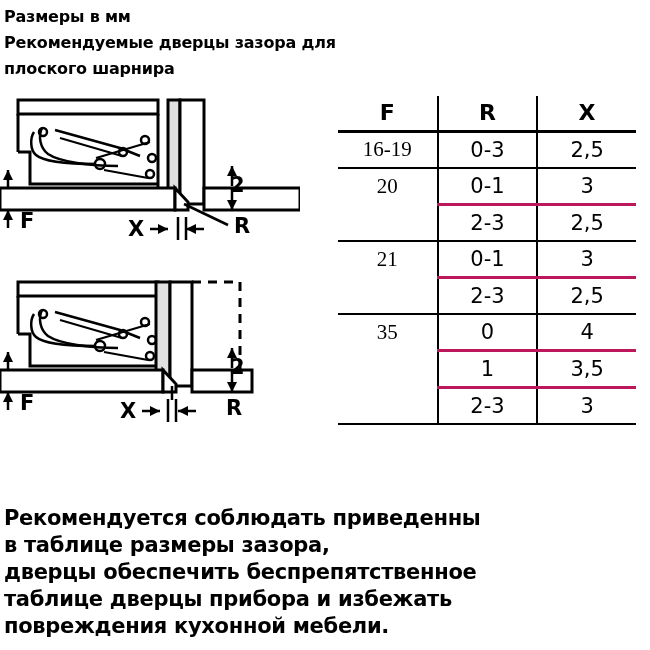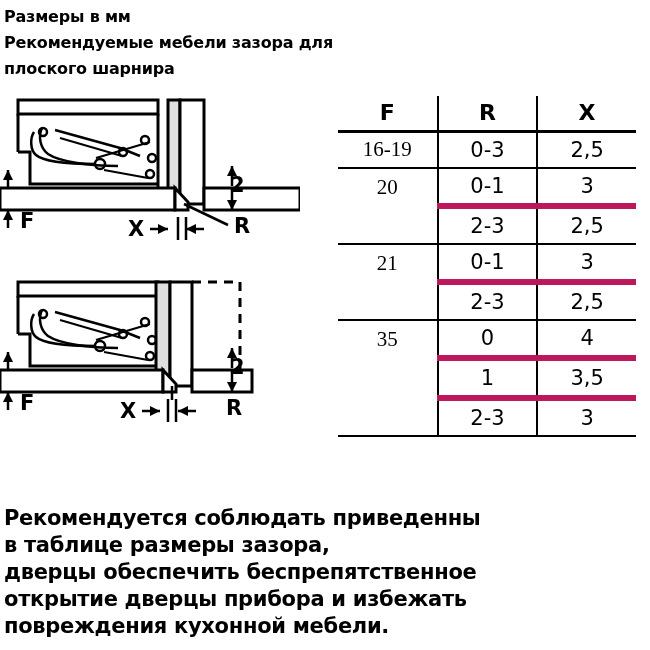--- a/index.html
+++ b/index.html
@@ -77,21 +77,21 @@
   }
   table.sizes td.col-r {
     border-right: 2px solid #000;
     width: 99px;
   }
   table.sizes td.col-x { width: 99px; }
   table.sizes th.col-f { border-right: 2px solid #000; width: 100px; }
   table.sizes th.col-r { border-right: 2px solid #000; width: 99px; }
   table.sizes th.col-x { width: 99px; }
   tr.grp td { border-top: 2px solid #000; }
-  tr.sub td.col-r, tr.sub td.col-x { border-top: 6px solid #be185d; }
+  tr.sub td.col-r, tr.sub td.col-x { border-top: 3px solid #be185d; }
   tr.last td { border-bottom: 2px solid #000; }
 
   
   .footer-text {
     position: absolute;
     left: 4px;
     top: 505px;
     width: 646px;
     font-size: 21px;
     line-height: 27px;
@@ -104,21 +104,21 @@
     font-family: "DejaVu Sans", sans-serif;
     font-size: 21px;
     font-weight: bold;
   }
 </style>
 </head>
 <body>
 
 <div class="heading">
   <div>Размеры в мм</div>
-  <div>Рекомендуемые мебели зазора для</div>
+  <div>Рекомендуемые дверцы зазора для</div>
   <div>плоского шарнира</div>
 </div>
 
 <div class="diagrams">
 
   <div class="diagram top">
     <svg width="300" height="175" viewBox="0 0 300 175" xmlns="http://www.w3.org/2000/svg">
       <g stroke="#000" fill="none">
 
         <rect x="18" y="8" width="140" height="14" fill="#ffffff" stroke="#000" stroke-width="3"></rect>
@@ -286,15 +286,15 @@
         <td class="col-x">3</td>
       </tr>
     </tbody>
   </table>
 </div>
 
 <div class="footer-text">
   <div>Рекомендуется соблюдать приведенны</div>
   <div>в таблице размеры зазора,</div>
   <div>дверцы обеспечить беспрепятственное</div>
-  <div>открытие дверцы прибора и избежать</div>
+  <div>таблице дверцы прибора и избежать</div>
   <div>повреждения кухонной мебели.</div>
 </div>
 
 </body></html>

